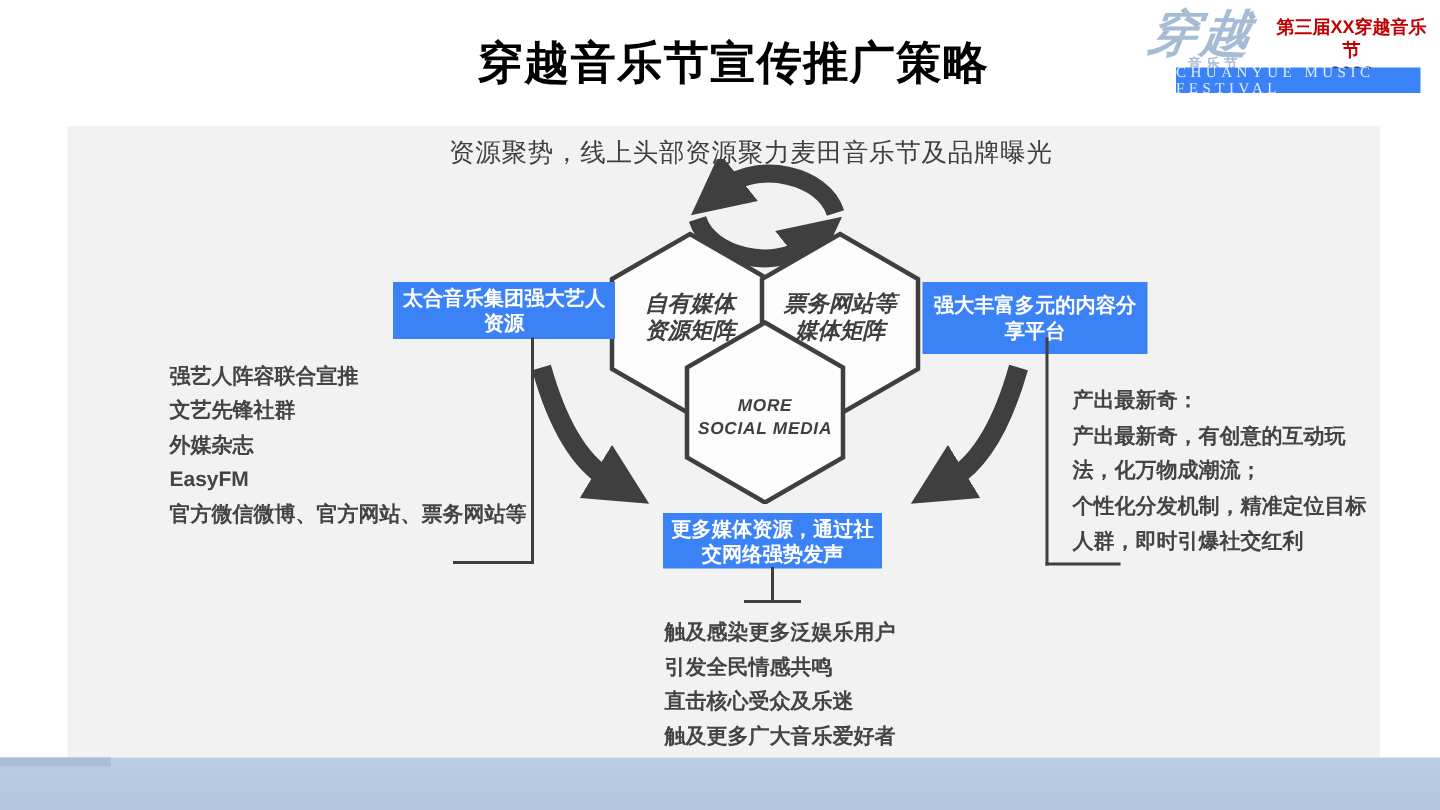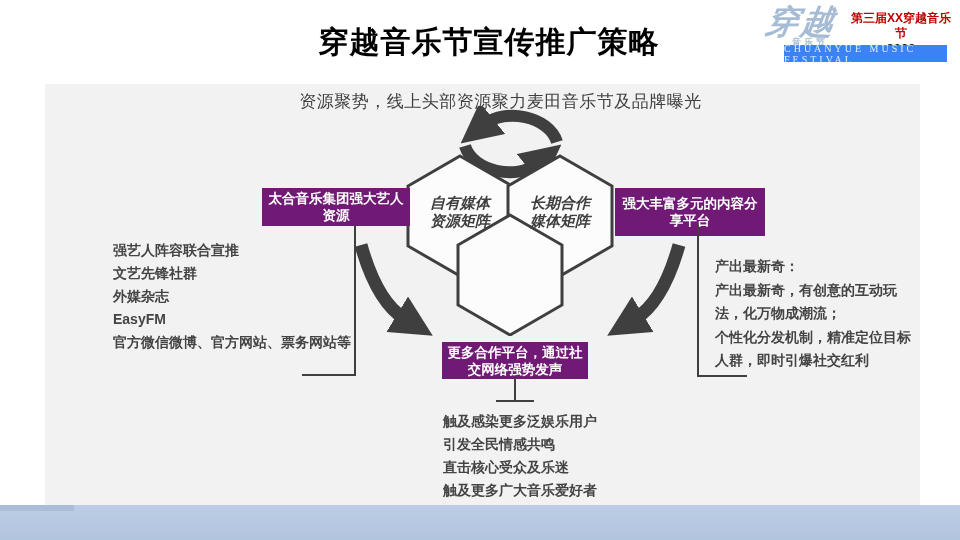--- a/index.html
+++ b/index.html
@@ -40,21 +40,21 @@
   .panel{
     left:45px;top:84px;width:875px;height:421px;background:#f2f2f2;
   }
   .panel-heading{
     left:0;right:0;top:6px;text-align:center;padding-left:36px;
     font-size:17px;font-weight:400;color:#3f3f3f;letter-spacing:0.5px;
   }
 
   
   .dark-box{
-    background:#701a75;color:#fff;font-weight:700;font-size:13.5px;
+    background:#3b82f6;color:#fff;font-weight:700;font-size:13.5px;
     line-height:17px;text-align:center;display:flex;align-items:center;
     justify-content:center;padding:0 4px;box-sizing:border-box;
   }
   .box-left{left:217px;top:104px;width:148px;height:38px;}
   .box-right{left:570px;top:104px;width:150px;height:48px;}
   .box-center{left:397px;top:258px;width:146px;height:37px;}
 
   
   .line{background:#3f3f3f;}
   .conn-left-v{left:309px;top:141px;width:2px;height:151px;}
@@ -122,27 +122,31 @@
       <polygon points="57,6 109,36 109,96 57,126 5,96 5,36"></polygon>
       <polygon points="157,6 209,36 209,96 157,126 105,96 105,36"></polygon>
       <polygon points="107,65 159,95 159,155 107,185 55,155 55,95"></polygon>
     </g>
   </svg>
   <div class="abs hex-text hex-text-a">
     <div>自有媒体</div>
     <div>资源矩阵</div>
   </div>
   <div class="abs hex-text hex-text-b">
-    <div>长期合作</div>
+    <div>票务网站等</div>
     <div>媒体矩阵</div>
+  </div>
+  <div class="abs hex-text hex-text-c">
+    <div>MORE</div>
+    <div>SOCIAL MEDIA</div>
   </div>
 
   <div class="abs dark-box box-left">太合音乐集团强大艺人资源</div>
   <div class="abs dark-box box-right">强大丰富多元的内容分享平台</div>
-  <div class="abs dark-box box-center">更多合作平台，通过社交网络强势发声</div>
+  <div class="abs dark-box box-center">更多媒体资源，通过社交网络强势发声</div>
 
   <div class="abs line conn-left-v"></div>
   <div class="abs line conn-left-h"></div>
   <div class="abs line conn-right-v"></div>
   <div class="abs line conn-right-h"></div>
   <div class="abs line conn-center-v"></div>
   <div class="abs line conn-center-h"></div>
 
   <svg class="abs" style="left:290px;top:156px;" width="115" height="105" viewBox="0 0 115 105">
     <defs>

